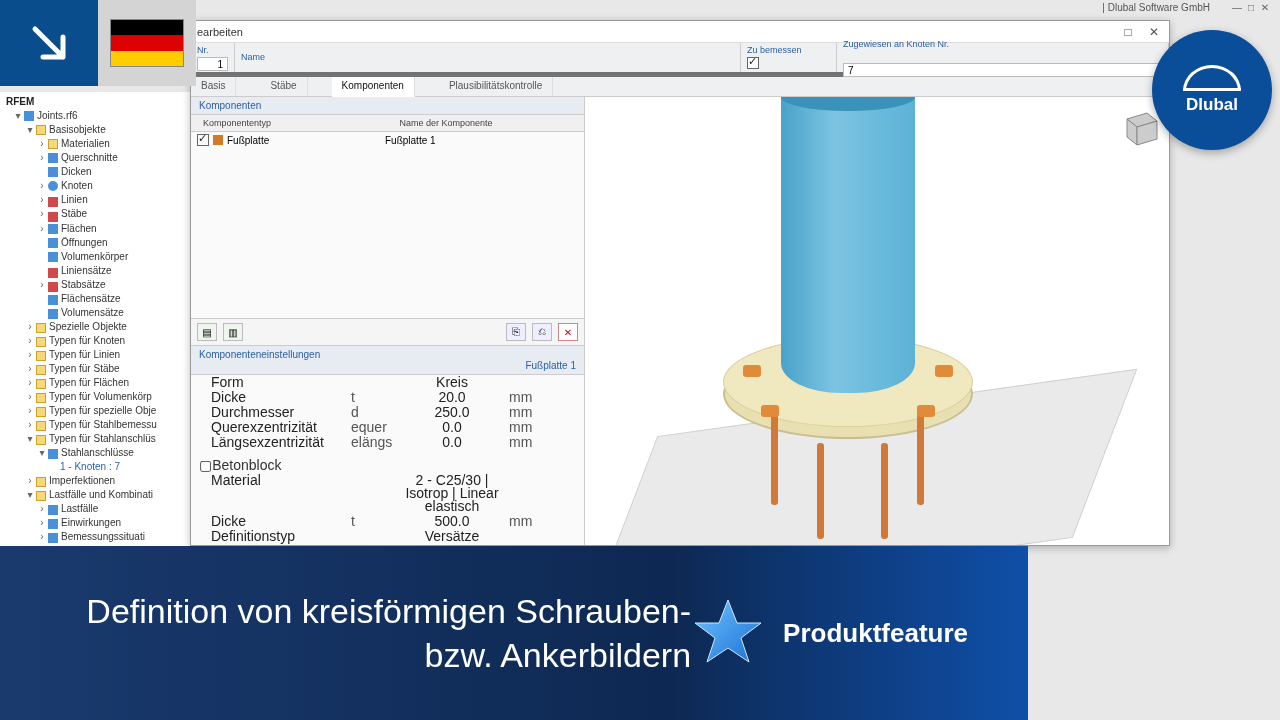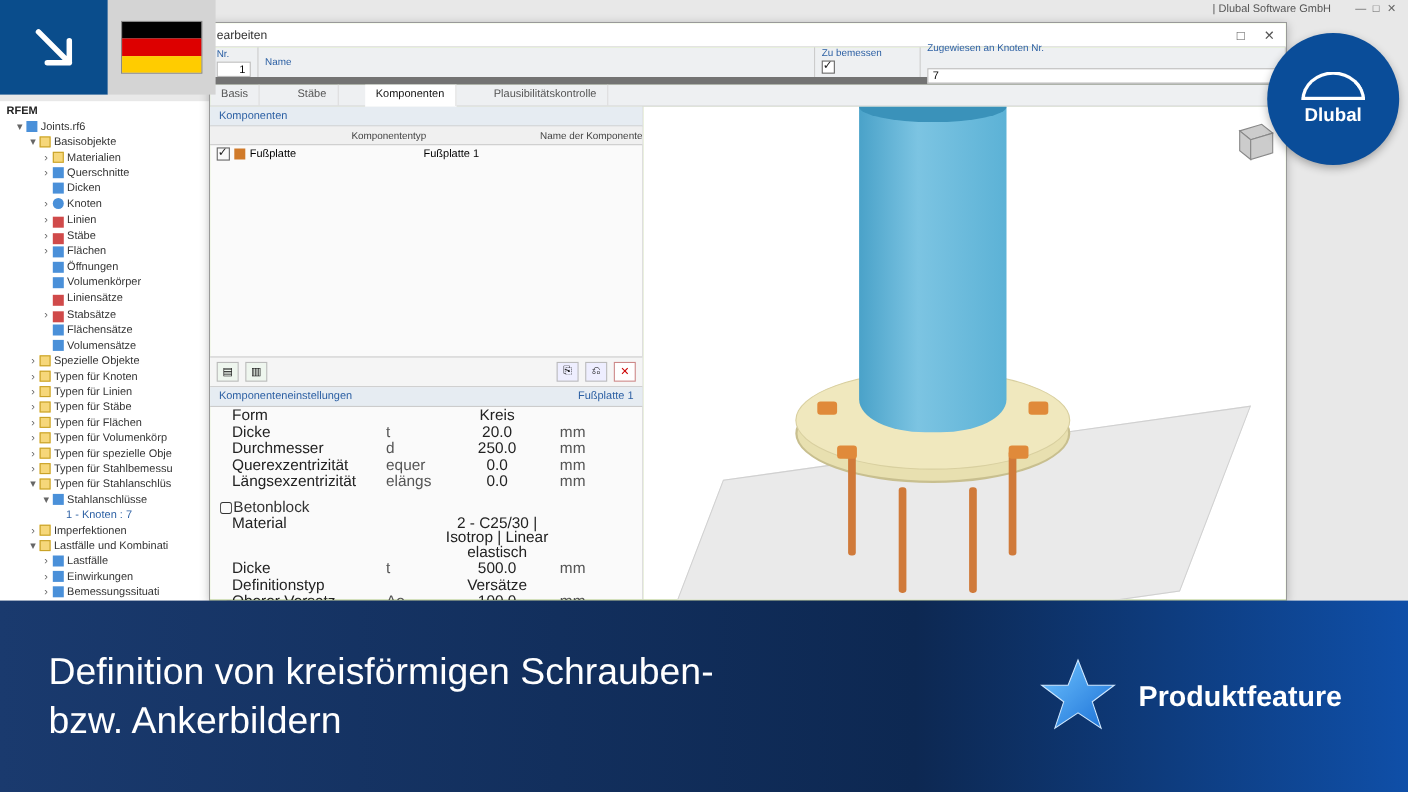--- a/index.html
+++ b/index.html
@@ -17,48 +17,48 @@
   .folder-icon { background:#f6d77a; border:1px solid #c9a227;}
   .node-icon { background:#4a90d9; border-radius:50%;}
   .line-icon { background:#d04a4a; height:2px; margin-top:4px;}
   .blue-icon { background:#4a90d9;}
   .tree .exp { color:#666; display:inline-block; width:8px; text-align:center; margin-right:2px;}
 
   .dialog { position:absolute; left:190px; top:20px; width:980px; height:526px; background:#bef264; border:1px solid #999; box-shadow:0 2px 8px rgba(0,0,0,0.25);}
   .dlg-titlebar { height:22px; background:#fff; border-bottom:1px solid #ddd; display:flex; align-items:center; padding:0 6px; font-size:11px; color:#333;}
   .dlg-titlebar .dlg-close { margin-left:auto; display:flex; gap:8px; color:#555;}
   .dlg-close span{display:inline-block;width:18px;text-align:center;font-size:12px;}
-  .hdr-row { height:34px; background:#eef0f2; display:flex; border-bottom:7px solid #737373; font-size:10px;}
+  .hdr-row { height:34px; background:#eef0f2; display:flex; border-bottom:5px solid #737373; font-size:10px;}
   .hdr-cell { border-right:1px solid #ccc; padding:2px 6px; display:flex; flex-direction:column; justify-content:center;}
   .hdr-label{color:#2b5fa3; font-size:9px; margin-bottom:2px;}
   .hdr-val {background:#fff; border:1px solid #bbb; padding:1px 4px; font-size:10px; height:14px; line-height:12px;}
   .hdr-cell.nr{width:44px;} .hdr-cell.name{flex:1;} .hdr-cell.bemess{width:96px;} .hdr-cell.assign{width:332px;gap:12px;}
   .hdr-check{width:12px;height:12px;border:1px solid #666;background:#fff;display:inline-block;position:relative;}
   .hdr-check.on::after{content:"✓";position:absolute;top:-3px;left:0;font-size:11px;color:#222;}
 
   .tabs { height:20px; background:#eef0f2; display:flex; font-size:10px; border-bottom:1px solid #ccc;gap:24px;}
   .tab { padding:3px 10px; color:#555; border-right:1px solid #ddd;}
   .tab.active { background:#fff; color:#111; border-bottom:1px solid #fff; margin-bottom:-1px;}
 
   .dlg-body { display:flex; height:448px;}
   .left-col { width:394px; border-right:1px solid #ccc; background:#fafafa; display:flex; flex-direction:column; font-size:10px;}
   .section-title { background:#e6ecf2; color:#2b5fa3; font-size:10px; padding:3px 8px; border-bottom:1px solid #ccc;}
   .comp-header { display:flex; background:#f0f0f0; border-bottom:1px solid #ccc;}
-  .comp-header div{flex:1; text-align:right; font-size:9px; color:#444; padding:3px 0;}
+  .comp-header div{flex:1; text-align:left; font-size:9px; color:#444; padding:3px 12px;}
   .comp-row {display:flex; padding:2px 6px; align-items:center;}
   .comp-row .chk{width:12px;height:12px;border:1px solid #666;margin-right:4px;position:relative;}
   .comp-row .chk.on::after{content:"✓";position:absolute;top:-3px;left:0;font-size:11px;color:#222;}
   .comp-row .sw{width:10px;height:10px;background:#d07a2a;margin-right:4px;}
   .comp-row .c1{width:158px;} .comp-row .c2{flex:1;}
   .comp-blank{flex:1;}
   .comp-toolbar{display:flex;padding:4px 6px;gap:6px;align-items:center;border-top:1px solid #ccc;border-bottom:1px solid #ccc;background:#f5f5f5;}
   .tbtn{width:20px;height:18px;border:1px solid #bbb;background:#eef6ee;font-size:10px;display:flex;align-items:center;justify-content:center;}
   .tbtn.del{margin-left:auto;background:#fff;color:#c00;border-color:#c88;}
 
-  .settings-title{display:flex;background:#e6ecf2;padding:3px 8px;border-bottom:1px solid #ccc;}
+  .settings-title{display:flex;background:#e6ecf2;padding:3px 8px;border-bottom:1px solid #ccc;flex-direction:column;}
   .settings-title .l{color:#2b5fa3;font-size:10px;} .settings-title .r{margin-left:auto;color:#2b5fa3;font-size:10px;}
   .props{overflow:auto;flex:1;}
   .prow{display:flex;padding:1px 0 1px 20px;font-size:14px;color:#222;line-height:13px;}
   .prow.group{padding-left:8px;color:#333;}
   .prow .pl{width:140px;} .prow .ps{width:48px;color:#555;} .prow .pv{width:110px;text-align:center;padding-right:4px;} .prow .pu{width:30px;color:#555;}
 
   .viewport { flex:1; background:#fff; position:relative; overflow:hidden;}
   .cube-gizmo{position:absolute;top:8px;right:8px;width:44px;height:44px;}
   .concrete{position:absolute;left:40px;top:310px;width:480px;height:160px;background:#eaeaea;transform:skewY(-8deg) skewX(-22deg);border:1px solid #d0d0d0;}
   .plate{position:absolute;left:138px;top:252px;width:250px;height:90px;border-radius:50%;background:#e8e0b0;border:2px solid #c8bf8f;}
@@ -77,21 +77,21 @@
   .flag-box{width:98px;height:86px;background:#d4d4d4;display:flex;align-items:center;justify-content:center;}
   .flag{width:74px;height:48px;display:flex;flex-direction:column;border:1px solid #888;}
   .flag div{flex:1;}
 
   
   .dlubal-badge{position:absolute;top:30px;right:8px;width:120px;height:120px;border-radius:50%;background:#0a4d99;display:flex;flex-direction:column;align-items:center;justify-content:center;color:#fff;z-index:40;box-shadow:0 3px 8px rgba(0,0,0,0.3);}
   .dlubal-badge .bridge{width:58px;height:26px;border:3px solid #fff;border-radius:50% 50% 0 0/100% 100% 0 0;border-bottom:3px solid #fff;margin-bottom:4px;}
   .dlubal-badge .logo-text{font-size:17px;font-weight:600;}
 
   
-  .banner{position:absolute;left:0;bottom:0;width:1280px;height:174px;background:linear-gradient(90deg,#1a3a6e 0%,#0d2852 65%,#0f4fa8 100%);display:flex;align-items:center;color:#fff;z-index:60;}
+  .banner{position:absolute;left:0;bottom:0;width:1028px;height:174px;background:linear-gradient(90deg,#1a3a6e 0%,#0d2852 65%,#0f4fa8 100%);display:flex;align-items:center;color:#fff;z-index:60;text-align:right;}
   .banner-title{font-size:34px;font-weight:400;line-height:44px;padding-left:44px;max-width:720px;}
   .feature-box{margin-left:auto;display:flex;align-items:center;padding-right:60px;gap:18px;}
   .feature-box svg{width:74px;height:74px;}
   .feature-text{font-size:26px;font-weight:600;}
 
   .toolbar-icons{position:absolute;top:30px;right:150px;display:flex;gap:6px;}
   .toolbar-icons span{width:16px;height:16px;font-size:12px;color:#888;}
 </style>
 </head>
 <body>

